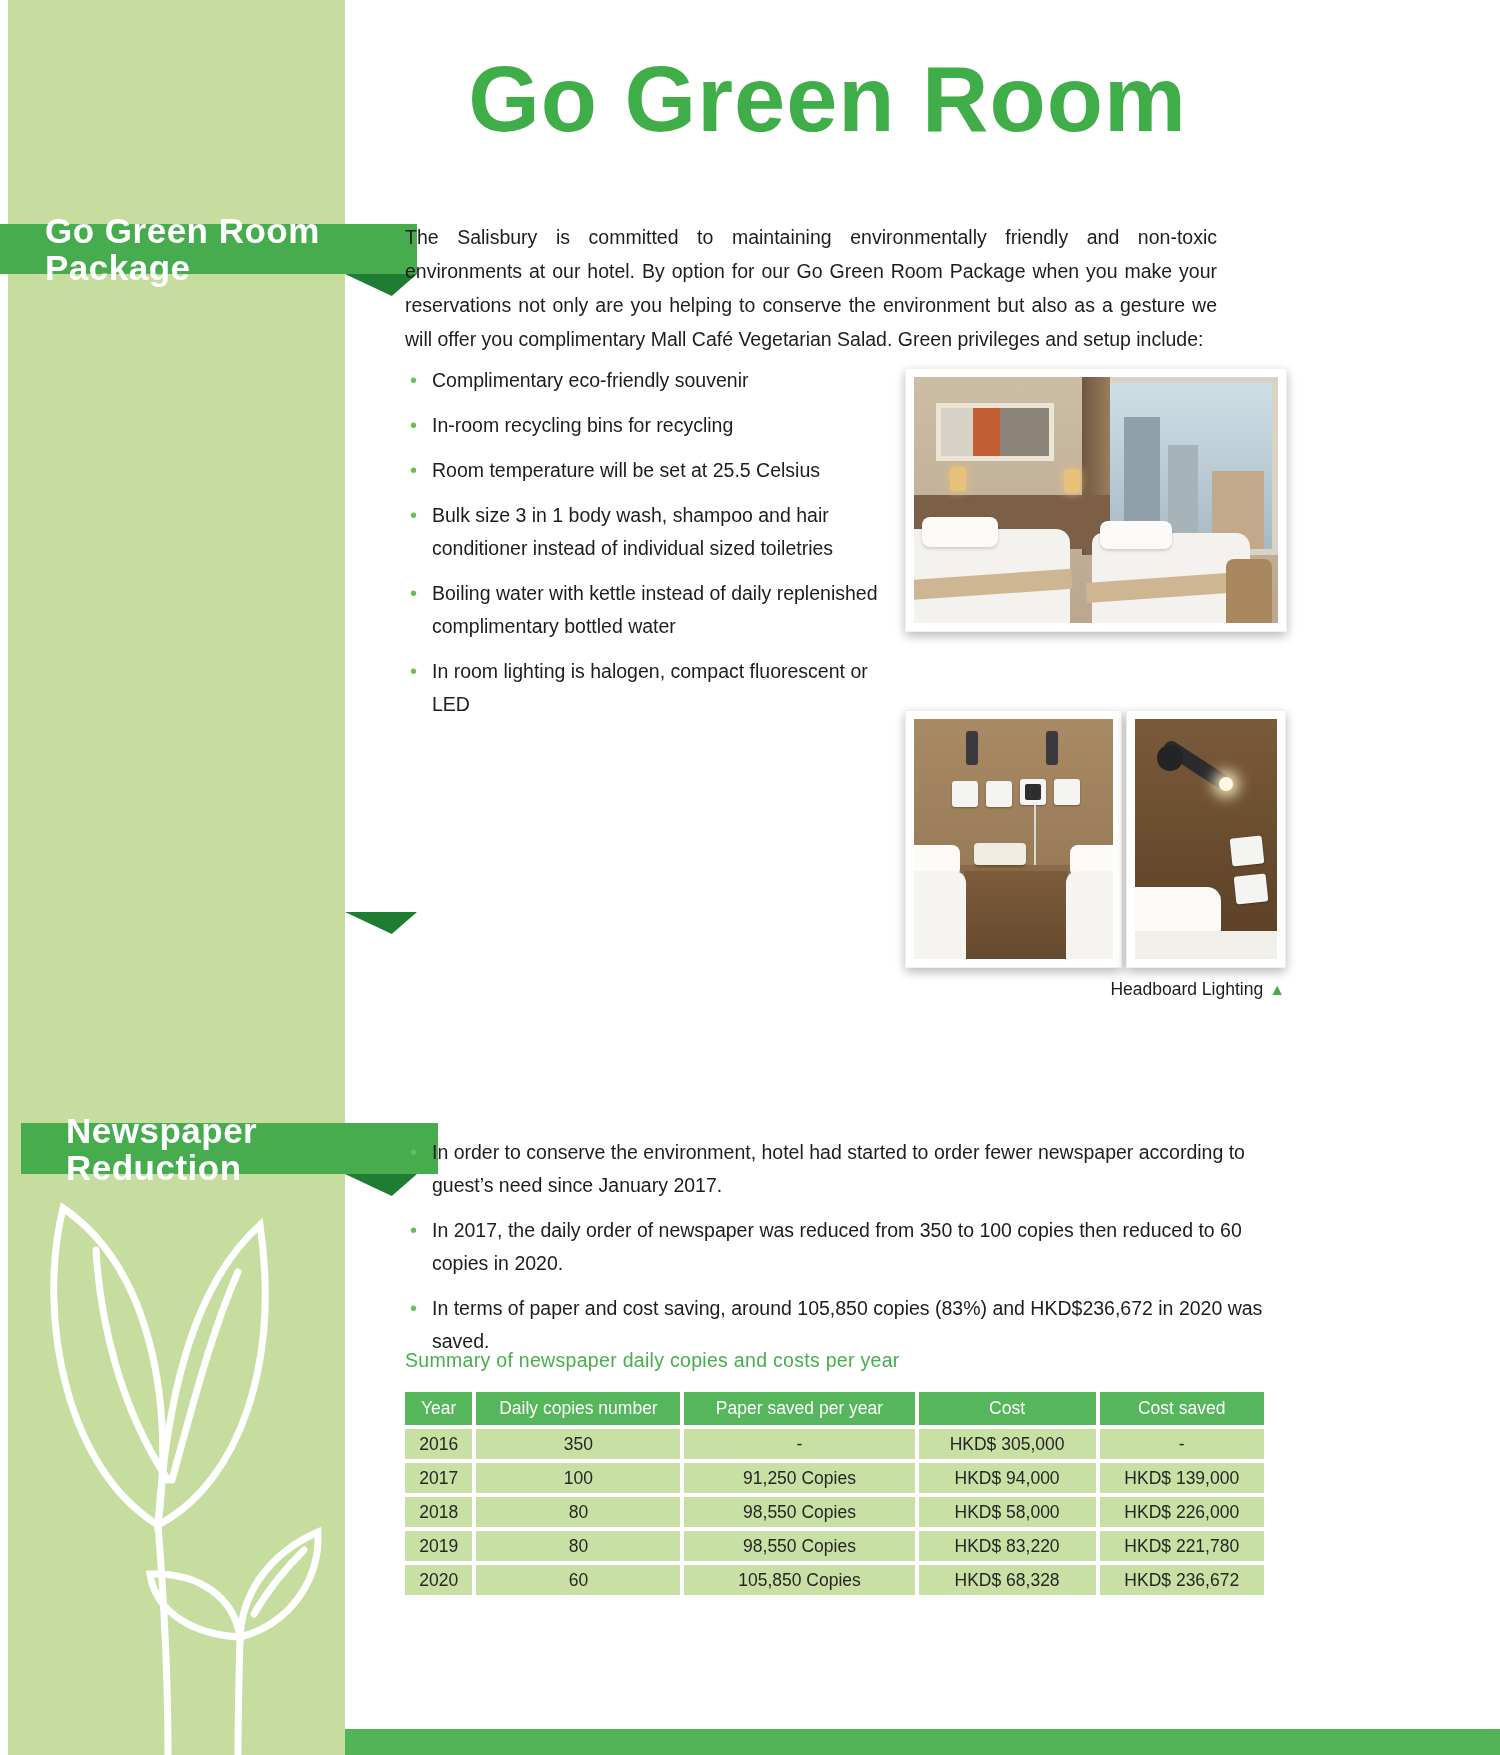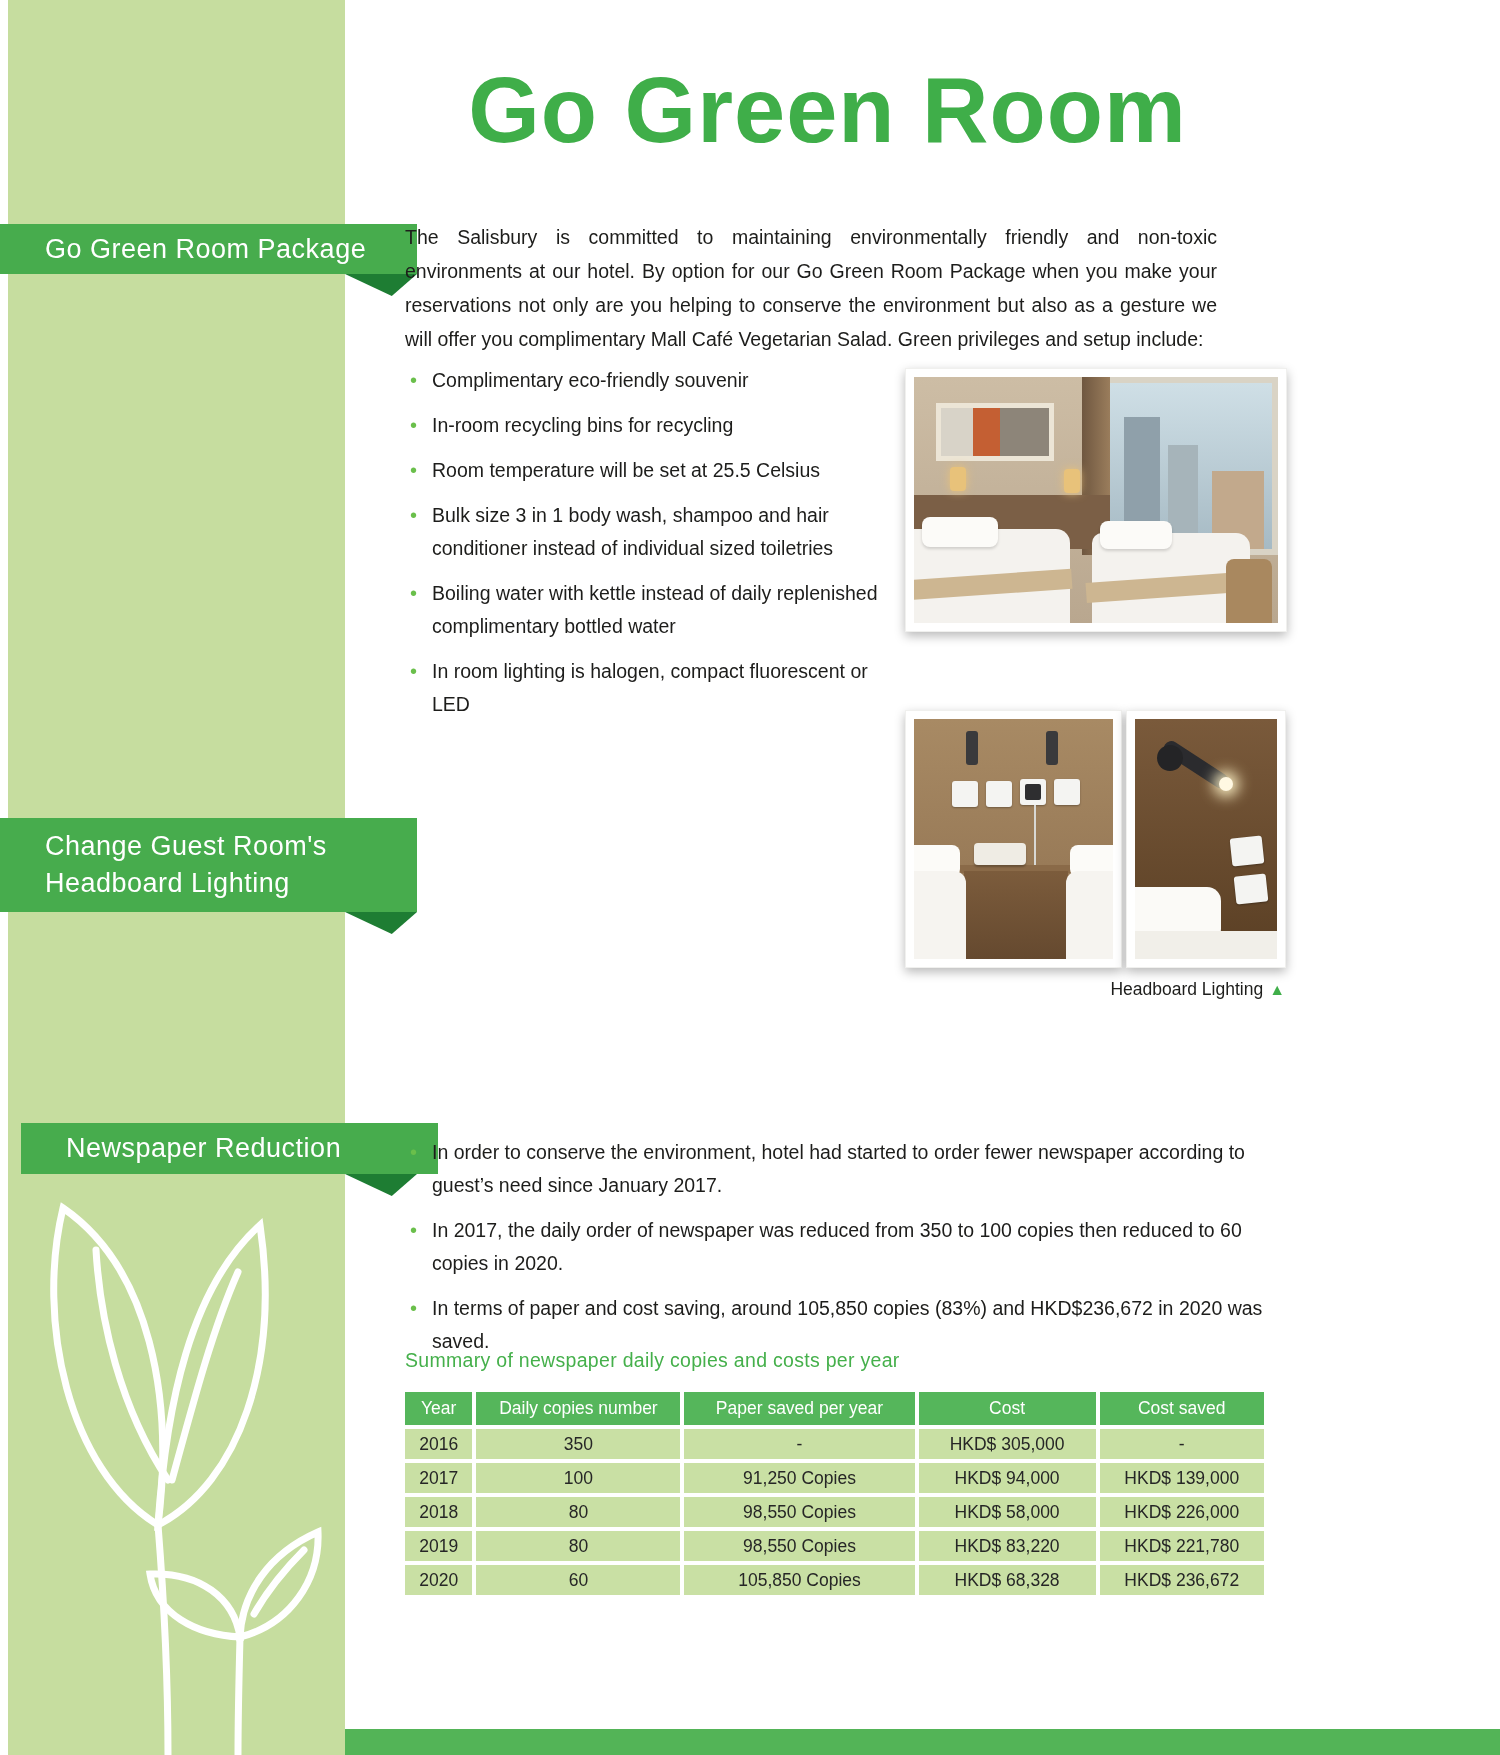--- a/index.html
+++ b/index.html
@@ -9,32 +9,32 @@
     font-family:"Liberation Sans", sans-serif;color:#1d1d1b;
   }
   
   .sidebar{position:absolute;left:8px;top:0;width:337px;height:1755px;background:#c6dd9f;}
   .plant{position:absolute;left:8px;top:1180px;width:337px;height:575px;}
   
   .ribbon{
     position:absolute;left:0;width:417px;background:#47ac4d;color:#ffffff;
     display:flex;flex-direction:column;justify-content:center;
     padding-left:45px;box-sizing:border-box;
-    font-size:27px;letter-spacing:.5px;font-weight:400;
+    font-size:35px;letter-spacing:.5px;font-weight:700;
   }
   .ribbon .rline{line-height:37px;}
   .ribbon1{top:224px;height:50px;}
   .ribbon2{top:818px;height:94px;}
   .ribbon3{top:1123px;height:51px;margin-left:21px;}
   .fold{position:absolute;left:345px;width:72px;height:22px;background:#1e7d33;
         clip-path:polygon(0 0,100% 0,65% 100%);}
   .fold1{top:274px;} .fold2{top:912px;} .fold3{top:1174px;}
   
   .main-title{
-    position:absolute;left:405px;top:58px;width:845px;text-align:center;
+    position:absolute;left:405px;top:47px;width:845px;text-align:center;
     font-size:92px;font-weight:700;letter-spacing:1px;color:#3fae49;
   }
   
   .intro{position:absolute;left:405px;top:220px;width:812px;
          font-size:19.5px;line-height:34px;text-align:justify;}
   .lighting-body{position:absolute;left:405px;top:830px;width:430px;
          font-size:19.5px;line-height:37px;text-align:justify;}
   .bullets{position:absolute;list-style:none;margin:0;padding:0;}
   .bullets1{left:408px;top:364px;width:500px;}
   .bullets2{left:408px;top:1136px;width:860px;}
@@ -153,24 +153,20 @@
       </div>
       <div class="abs s1-bed r">
         <div class="abs s1-runner" style="left:-6px;top:44px;width:170px;"></div>
       </div>
       <div class="abs s1-pillow" style="left:8px;top:140px;width:76px;height:30px;"></div>
       <div class="abs s1-pillow" style="left:186px;top:144px;width:72px;height:28px;"></div>
       <div class="abs s1-chair"></div>
     </div>
   </div>
 
-  <div class="ribbon ribbon2">
-    <span class="rline">Change Guest Room's</span>
-    <span class="rline">Headboard Lighting</span>
-  </div>
   <div class="fold fold2"></div>
 
 
   <div class="photo photo-head-left">
     <div class="scene scene2">
       <div class="abs s2-lamp" style="left:52px;top:12px;"></div>
       <div class="abs s2-lamp" style="left:132px;top:12px;"></div>
       <div class="abs s2-plate" style="left:38px;top:62px;"></div>
       <div class="abs s2-plate" style="left:72px;top:62px;"></div>
       <div class="abs s2-plate" style="left:106px;top:60px;">

